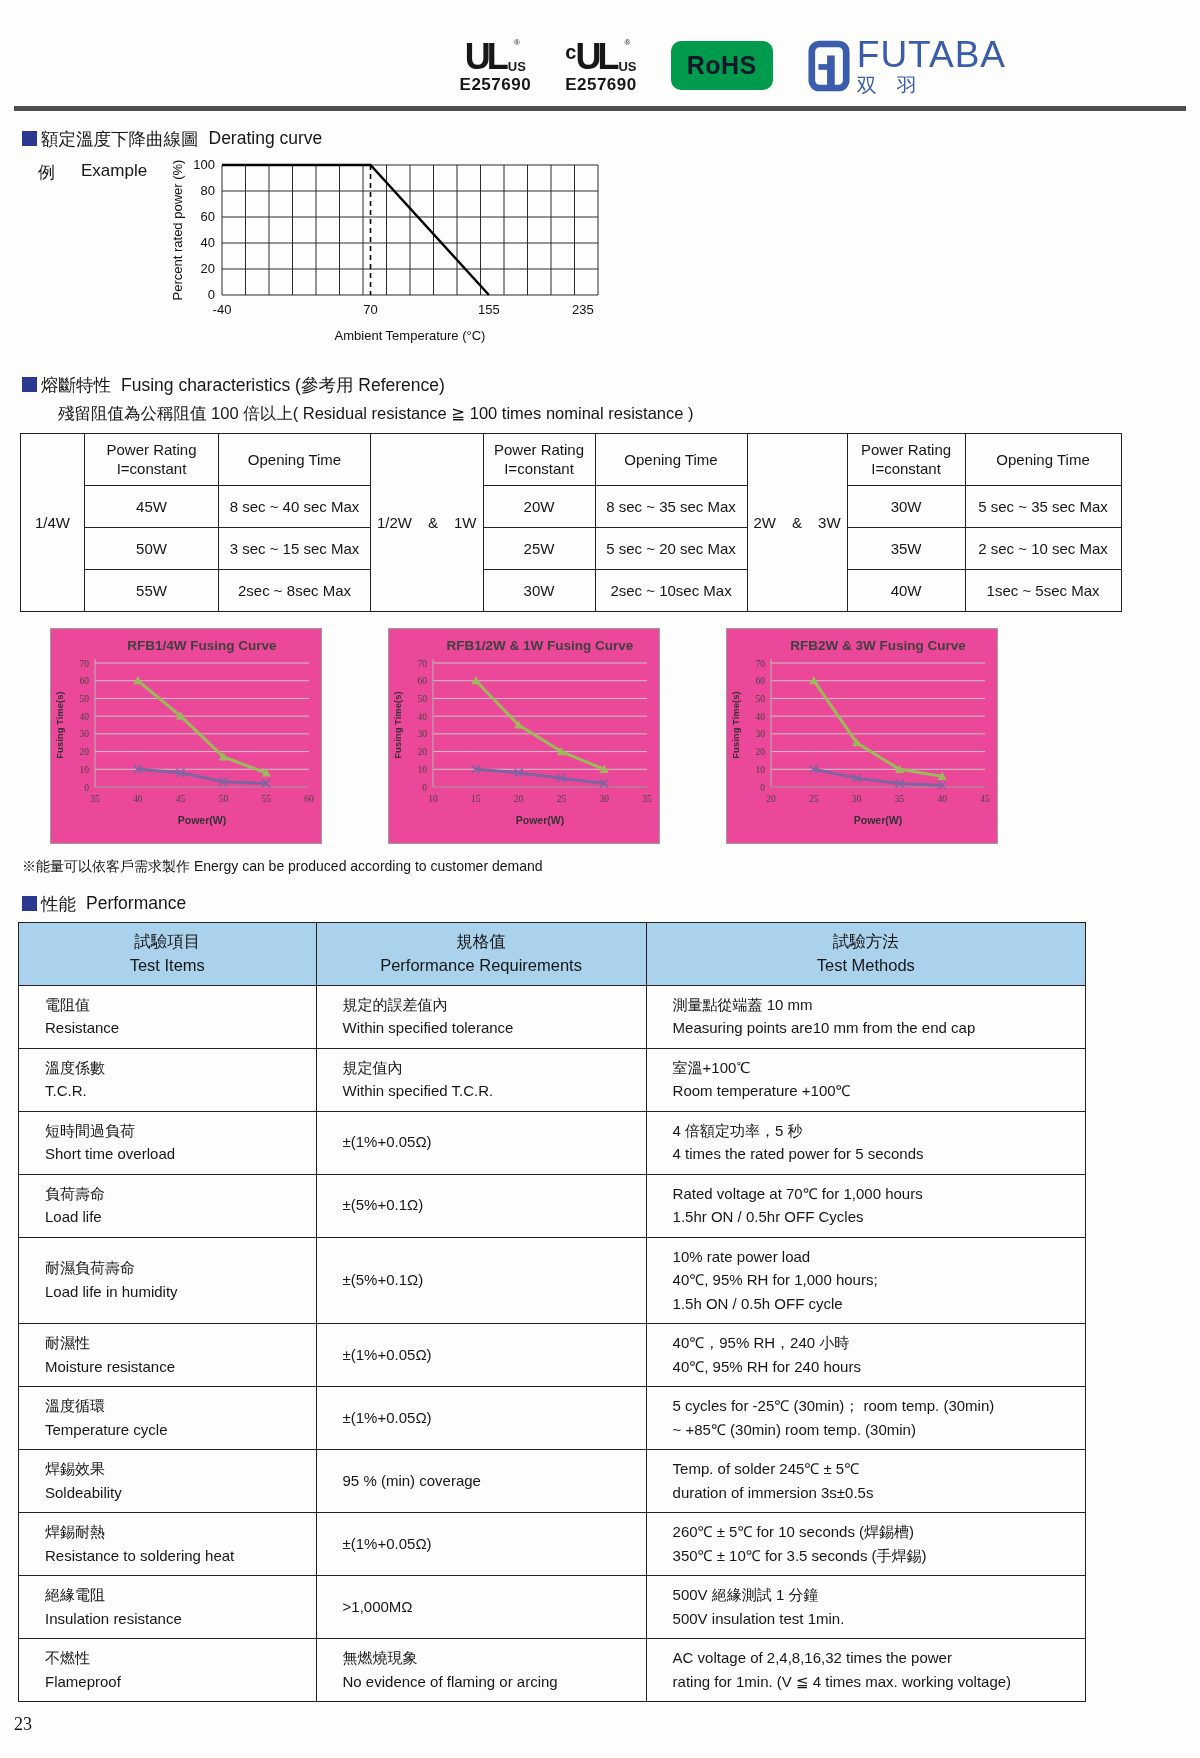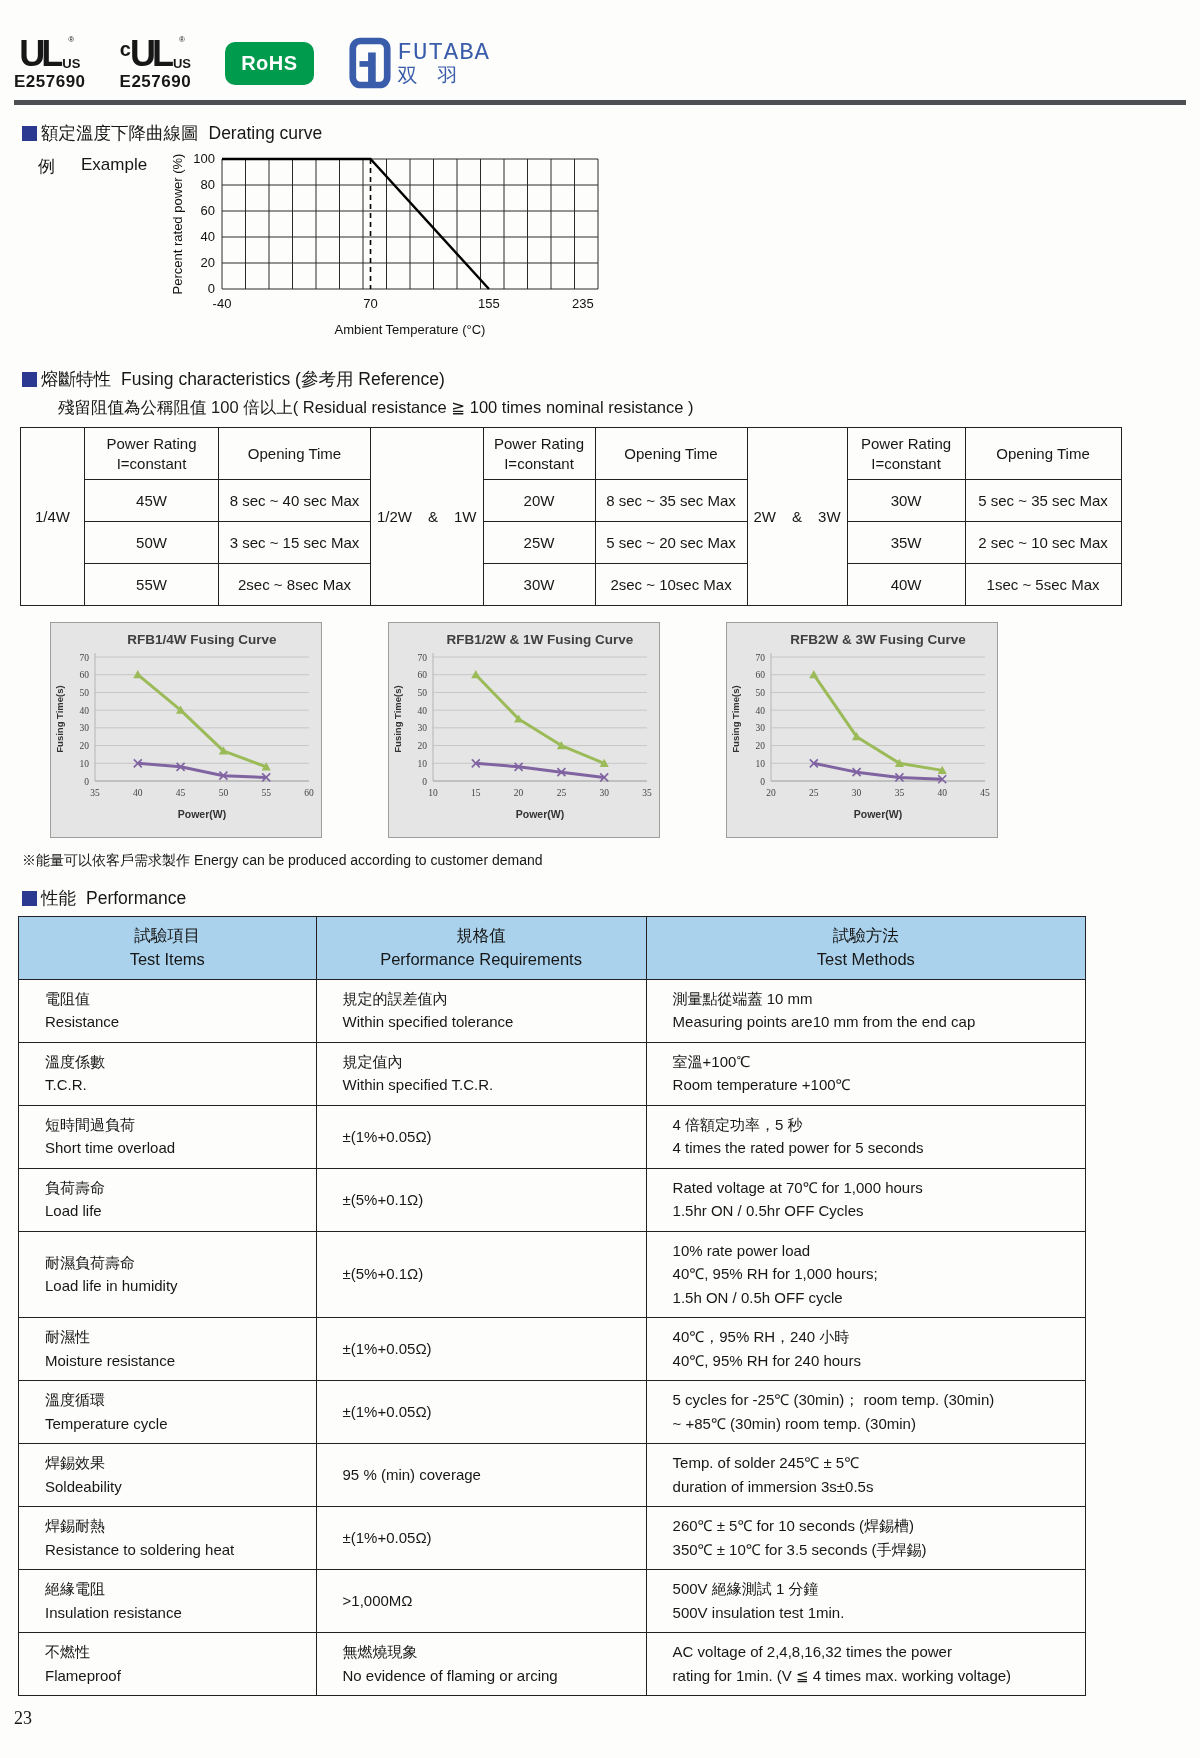--- a/index.html
+++ b/index.html
@@ -13,35 +13,35 @@
   }
   *{box-sizing:border-box;margin:0;padding:0;}
   html,body{background:#f7f7f5;}
   body{
     width:1200px;height:1758px;position:relative;overflow:hidden;
     font-family:"Liberation Sans",sans-serif;color:#171717;background:#fdfdfb;
   }
   .page{padding:0 14px;}
 
   
-  .logos{display:flex;justify-content:flex-start;align-items:center;gap:34px;padding:36px 180px 10px 0;}
+  .logos{display:flex;justify-content:flex-end;align-items:center;gap:34px;padding:36px 180px 10px 0;}
   .ul-mark{text-align:center;line-height:1;}
   .ul-top{display:inline-flex;align-items:flex-start;}
   .c-prefix{font-size:20px;font-weight:900;margin-top:3px;margin-right:-1px;}
   .ul-letters{font-size:36px;font-weight:900;letter-spacing:-4px;}
   .ul-stack{display:inline-flex;flex-direction:column;justify-content:space-between;height:34px;margin-left:3px;}
   .ul-reg{font-size:8px;}
   .ul-region{font-size:13px;font-weight:800;}
   .ul-number{font-size:17px;font-weight:700;margin-top:1px;letter-spacing:.5px;}
-  .rohs{background:var(--rohs-green);color:#ffffff;font-weight:800;font-size:20px;
+  .rohs{background:var(--rohs-green);color:#0f172a;font-weight:800;font-size:25px;
         padding:10px 16px;border-radius:10px;letter-spacing:.5px;}
   .futaba{display:flex;align-items:center;gap:6px;}
   .fut-icon{width:44px;height:54px;}
   .fut-text{display:flex;flex-direction:column;line-height:1.05;}
-  .fut-en{color:var(--futaba-blue);font-size:24px;letter-spacing:1px;font-family:Liberation Mono, monospace;}
+  .fut-en{color:var(--futaba-blue);font-size:37px;letter-spacing:1px;}
   .fut-cn{color:var(--futaba-blue);font-size:20px;display:flex;justify-content:space-between;width:100%;}
   .rule{height:5px;background:var(--rule-gray);margin:0 0 2px 0;}
 
   
   .sec{font-size:17.5px;font-weight:normal;margin:16px 0 4px 8px;display:flex;align-items:center;gap:4px;}
   .bullet{display:inline-block;width:15px;height:15px;background:var(--accent-blue);flex:0 0 auto;}
   .sec .en{margin-left:6px;}
   .example-row{display:flex;margin-left:24px;align-items:flex-start;}
   .example{font-size:17px;width:128px;padding-top:6px;display:flex;gap:26px;}
   .subnote{font-size:16.5px;margin:6px 0 8px 44px;}
@@ -50,21 +50,21 @@
   
   table.fusing{border-collapse:collapse;margin:4px 0 0 6px;text-align:center;font-size:15px;}
   table.fusing td{border:1.5px solid #222;padding:6px 8px;}
   table.fusing .fhead{height:52px;line-height:1.3;}
   table.fusing .fcell{height:42px;}
   table.fusing .glabel{padding:4px 6px;}
   .glabel-stack{display:flex;flex-direction:row;gap:16px;align-items:center;}
 
   
   .charts-row{display:flex;margin:16px 0 0 36px;gap:66px;}
-  .chart-box{border:1px solid #9e9e9e;background:#e5e5e5;padding:4px 0 2px 0;}
+  .chart-box{border:1px solid #9e9e9e;background:#ec4899;padding:4px 0 2px 0;}
 
   svg .ct{font:bold 13.5px "Liberation Sans",sans-serif;fill:#3f3f3f;}
   svg .tick{font:9.5px "Liberation Serif",serif;fill:#444;}
   svg .axl{font:bold 10.5px "Liberation Sans",sans-serif;fill:#333;}
   svg .ayl{font:bold 9.5px "Liberation Sans",sans-serif;fill:#333;}
   svg .dtick{font:13px "Liberation Sans",sans-serif;fill:#111;}
   svg .dlabel{font:13px "Liberation Sans",sans-serif;fill:#111;}
 
   
   table.perf{border-collapse:collapse;width:1068px;margin:6px 0 0 4px;font-size:15px;}

